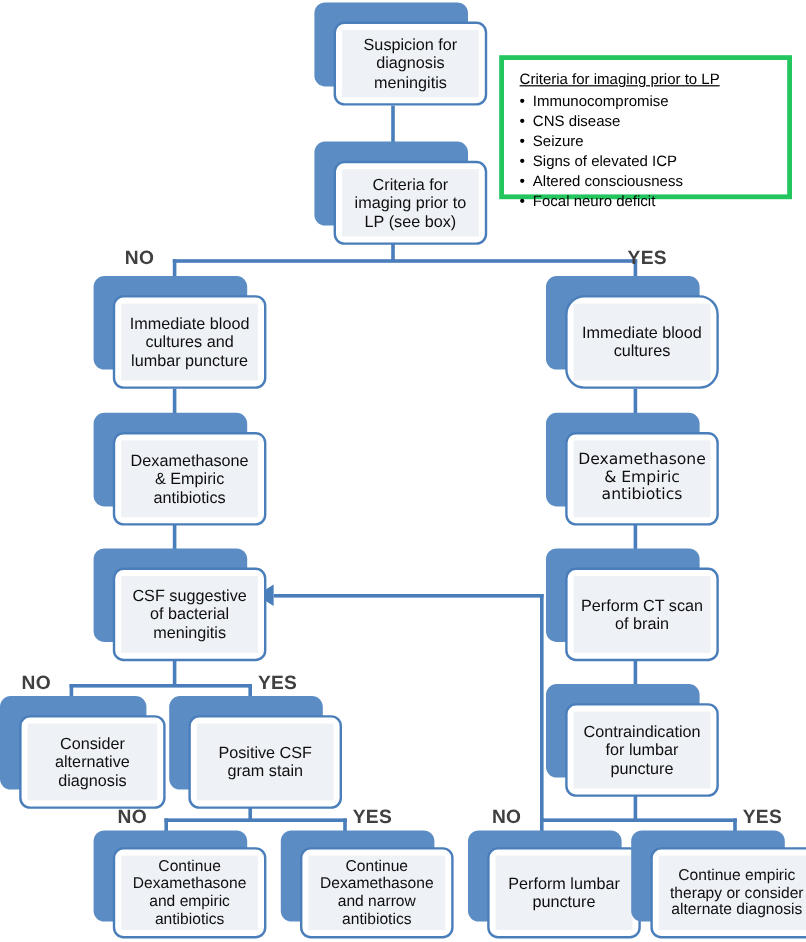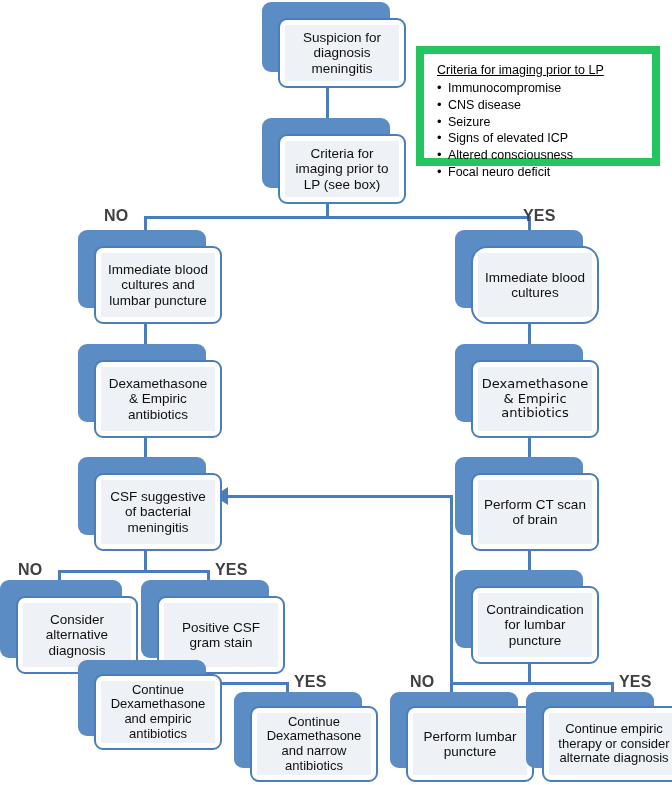--- a/index.html
+++ b/index.html
@@ -38,21 +38,21 @@
     border-top:9px solid transparent;border-bottom:9px solid transparent;
     border-right:14px solid #4a7ebb;}
 
   
   .blabel{position:absolute;font-weight:bold;color:#404040;font-size:16px;letter-spacing:.2px;}
 
   
   .criteria{
     position:absolute;
     background:#ffffff;
-    border:8px solid #22c55e;
+    border:4px solid #22c55e;
     box-sizing:border-box;
     padding:9px 11px 7px 11px;
   }
   .criteria .chead{font-size:12.5px;color:#000;text-decoration:underline;margin:0 0 3px 2px;}
   .criteria ul{list-style:none;margin:0;padding:0;}
   .criteria li{font-size:12.5px;color:#000;line-height:1.34;padding-left:13px;position:relative;}
   .criteria li:before{content:"\2022";position:absolute;left:2px;top:-1px;font-size:13px;}
 </style>
 </head>
 <body>
@@ -169,21 +169,21 @@
     <div class="face" style="left:16px;top:16px;width:128px;height:78px;">
       <div class="inner" style="font-size:13.5px;">
         <span>Positive CSF gram stain</span>
       </div>
     </div>
   </div>
 
   <div class="blabel" style="left:98px;top:673px;">NO</div>
   <div class="blabel" style="left:294px;top:673px;">YES</div>
 
-  <div class="node" style="left:78px;top:660px;width:146px;height:92px;">
+  <div class="node" style="left:78px;top:692px;width:146px;height:92px;">
     <div class="shadow" style="left:0;top:0;width:128px;height:76px;"></div>
     <div class="face" style="left:16px;top:14px;width:128px;height:76px;">
       <div class="inner" style="font-size:13px;">
         <span>Continue Dexamethasone and empiric antibiotics</span>
       </div>
     </div>
   </div>
 
   <div class="node" style="left:234px;top:692px;width:146px;height:92px;">
     <div class="shadow" style="left:0;top:0;width:128px;height:76px;"></div>

